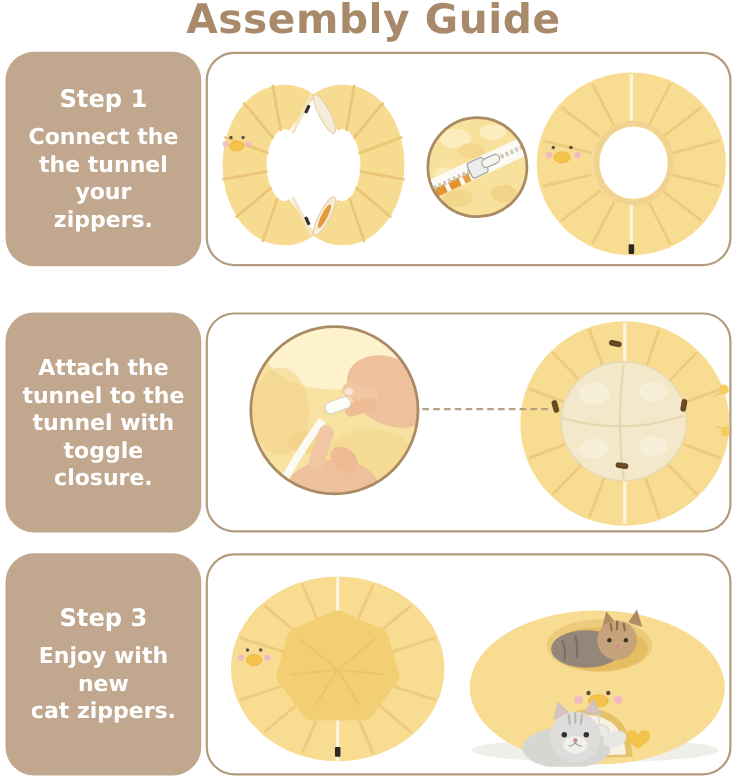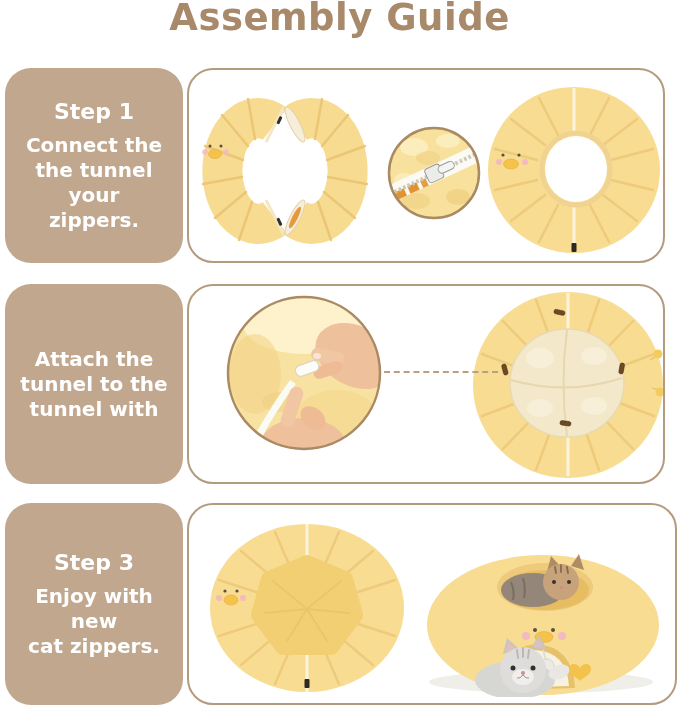--- a/index.html
+++ b/index.html
@@ -5,23 +5,23 @@
   html,body{margin:0;padding:0;background:#fff;}
   .page{
     position:relative;width:679px;height:709px;background:var(--background,#fff);
     font-family:"DejaVu Sans","Liberation Sans",sans-serif;overflow:hidden;
   }
   .title{
     position:absolute;top:-4px;left:0;right:0;margin:0;text-align:center;
     font-size:37px;font-weight:800;letter-spacing:.5px;color:var(--title-text,#a8896a);
   }
   .row{position:absolute;left:5px;width:660px;}
-  .row1{top:68px;height:195px;}
+  .row1{top:47px;height:195px;}
   .row2{top:284px;height:200px;}
-  .row3{top:503px;height:202px;padding-left:12px;}
+  .row3{top:503px;height:202px;}
   .step-box{
     position:absolute;left:0;top:0;bottom:0;width:178px;background:var(--step-box-bg,#c0a78e);
     border-radius:26px;display:flex;flex-direction:column;justify-content:center;align-items:center;
     text-align:center;color:var(--step-text,#fff);padding:0 10px;box-sizing:border-box;z-index:2;
   }
   .step-title{font-size:22px;font-weight:800;margin-bottom:9px;}
   .step-line{font-size:20px;font-weight:700;line-height:25px;}
   .canvas{
     position:absolute;left:182px;right:0;top:0;bottom:0;background:#fff;
     border:2px solid var(--row-border,#b39b7f);border-radius:26px;box-sizing:border-box;overflow:hidden;
@@ -153,20 +153,21 @@
       </div>
 
     </div>
   </section>
 
   <section class="row row2">
     <div class="step-box">
       <div class="step-line">Attach the</div>
       <div class="step-line">tunnel to the</div>
       <div class="step-line">tunnel with</div>
+      <div class="step-line">toggle closure.</div>
     </div>
     <div class="canvas">
 
       <div class="art a-toggle">
         <svg width="158" height="158" viewBox="0 0 158 158">
           <defs>
               <clipPath id="hc">
                 <circle cx="79" cy="79" r="76"></circle>
               </clipPath>
             </defs>

